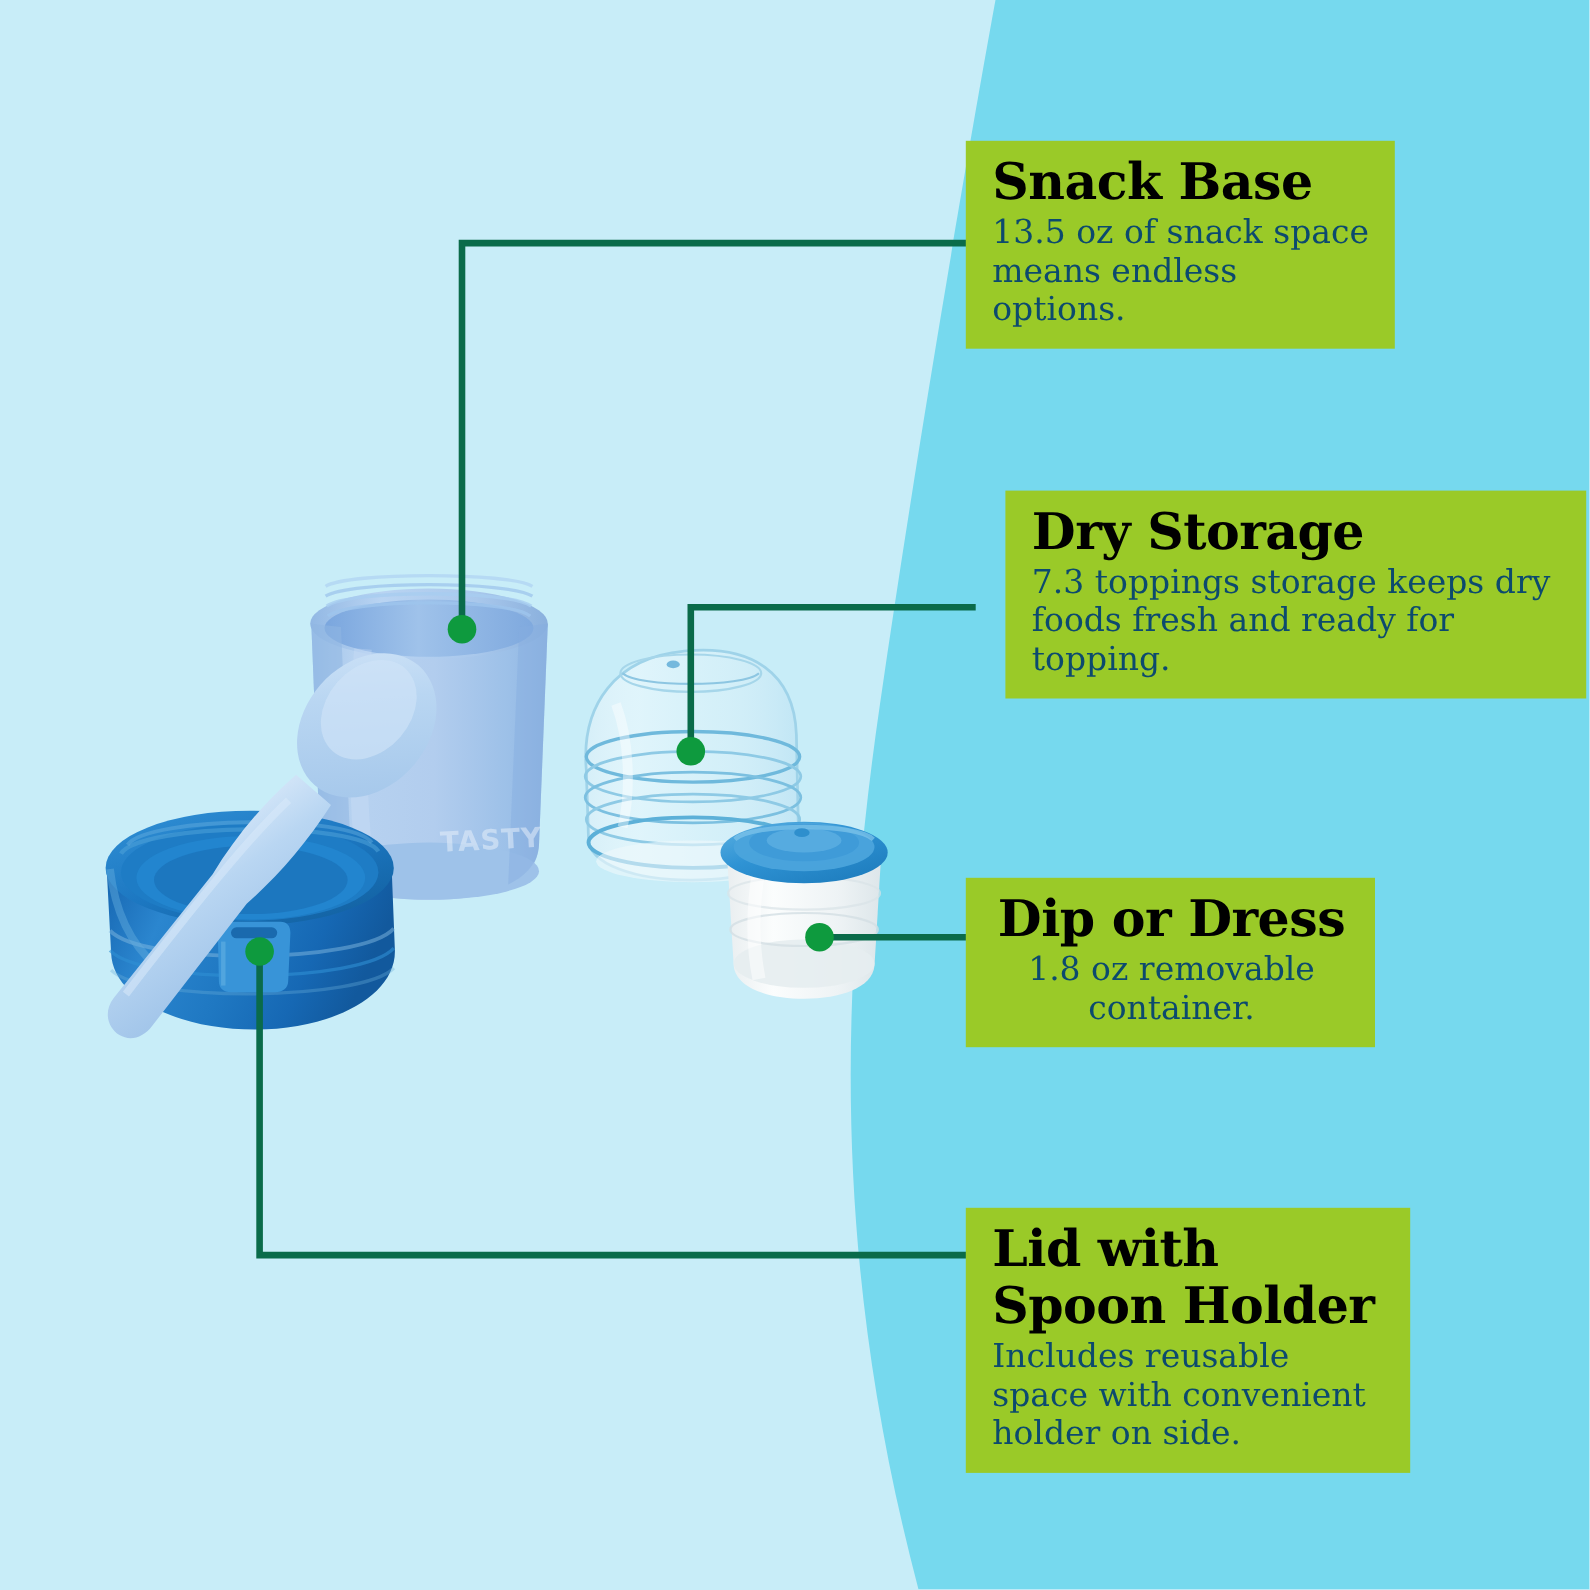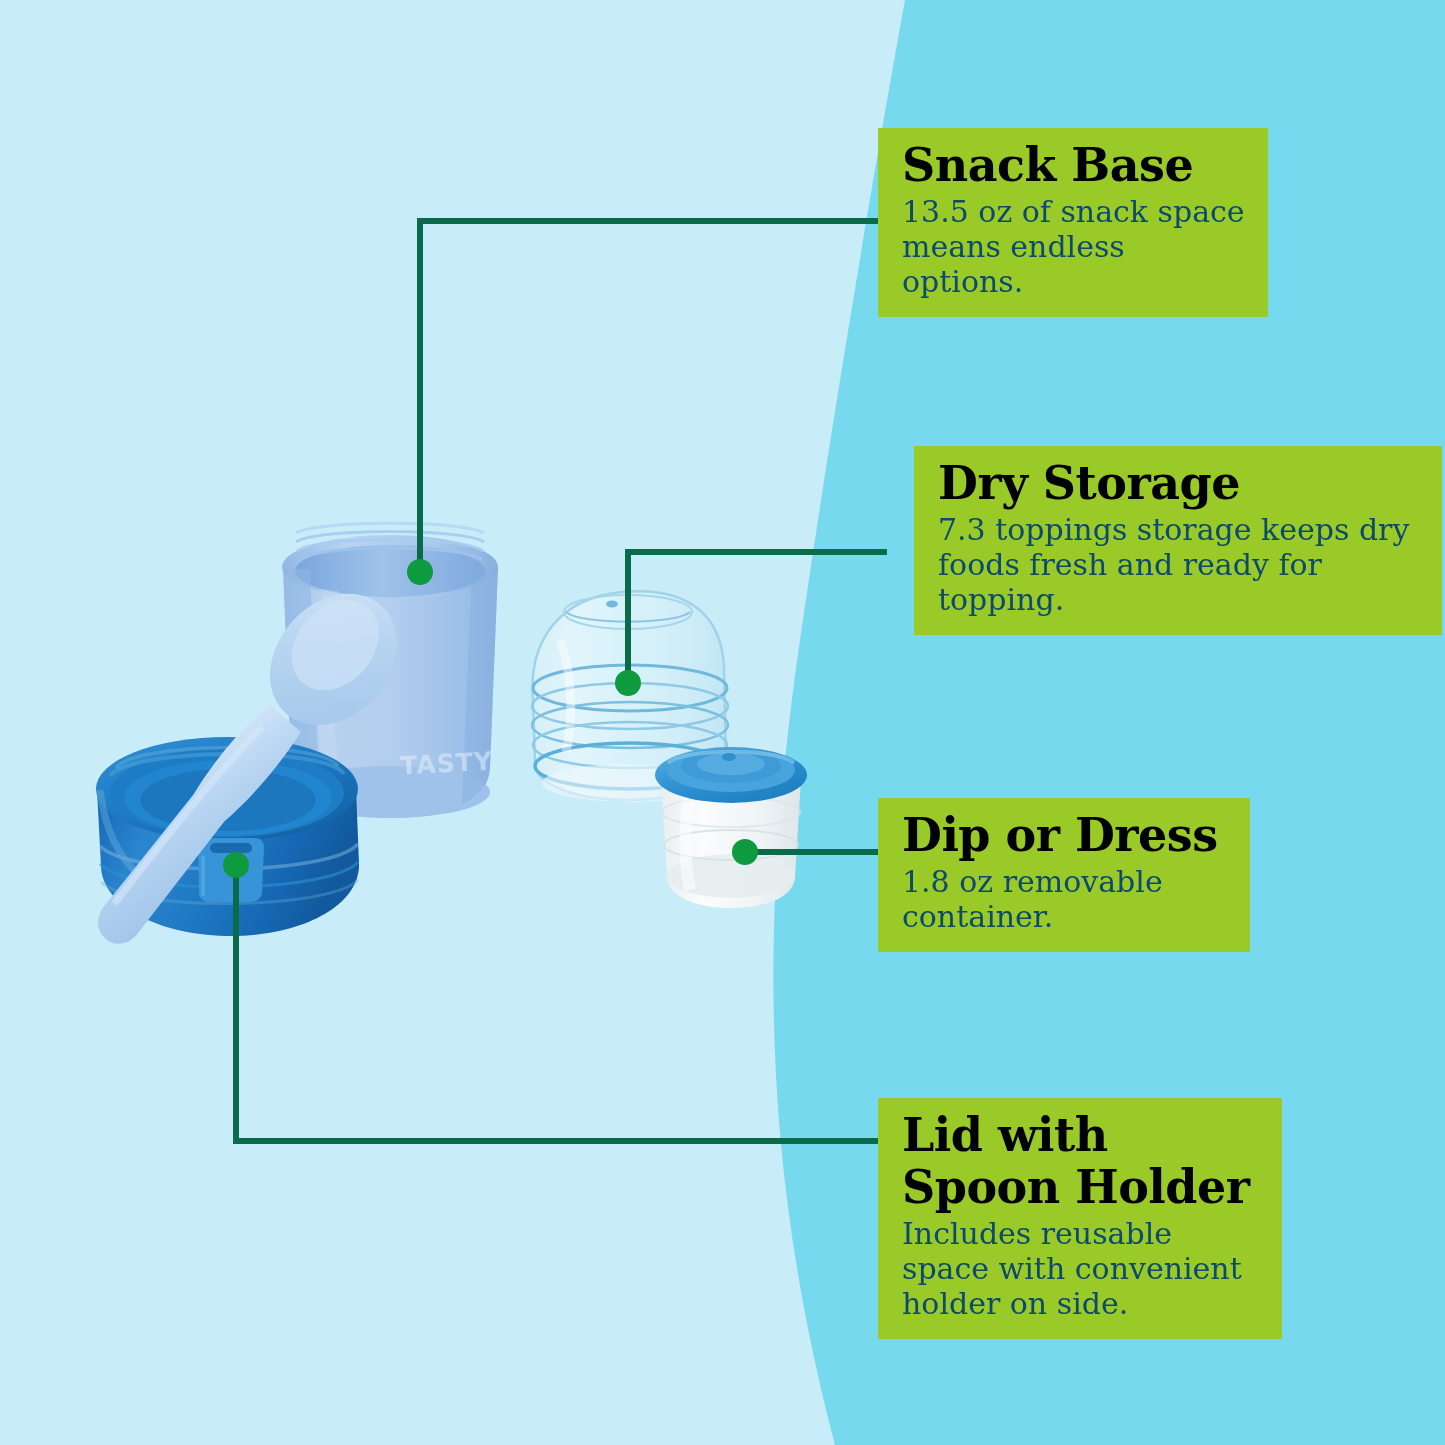--- a/index.html
+++ b/index.html
@@ -39,21 +39,21 @@
   .badge p {
     font-family:"DejaVu Serif", serif;
     font-size:30px;
     line-height:1.17;
     color:#0c4a6e;
     font-weight:normal;
   }
 
   #badge-snack   { left:878px;  top:128px;  width:390px; }
   #badge-dry     { left:878px;  top:446px;  width:528px;margin-left:36px; }
-  #badge-dip     { left:878px;  top:798px;  width:372px; }
+  #badge-dip     { left:878px;  top:798px;  width:372px;text-align:center; }
   #badge-lid     { left:878px;  top:1053px; width:404px;margin-top:45px; }
 
   
   .connectors { position:absolute; inset:0; pointer-events:none; }
 </style>
 </head>
 <body>
 
 <div id="stage">
 

